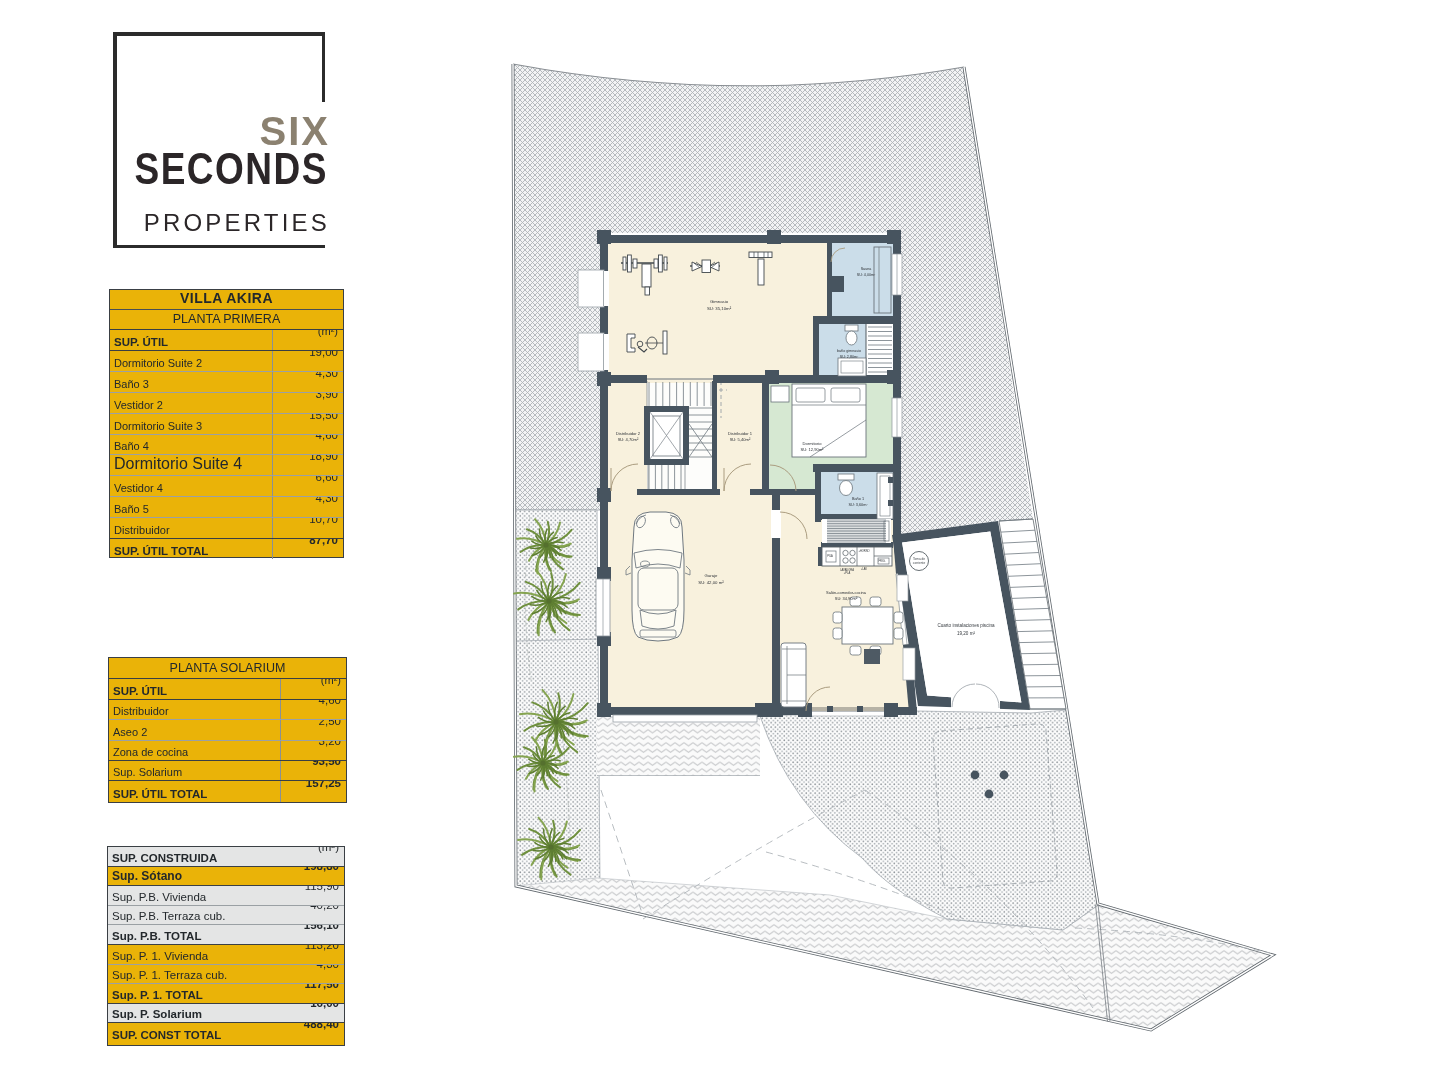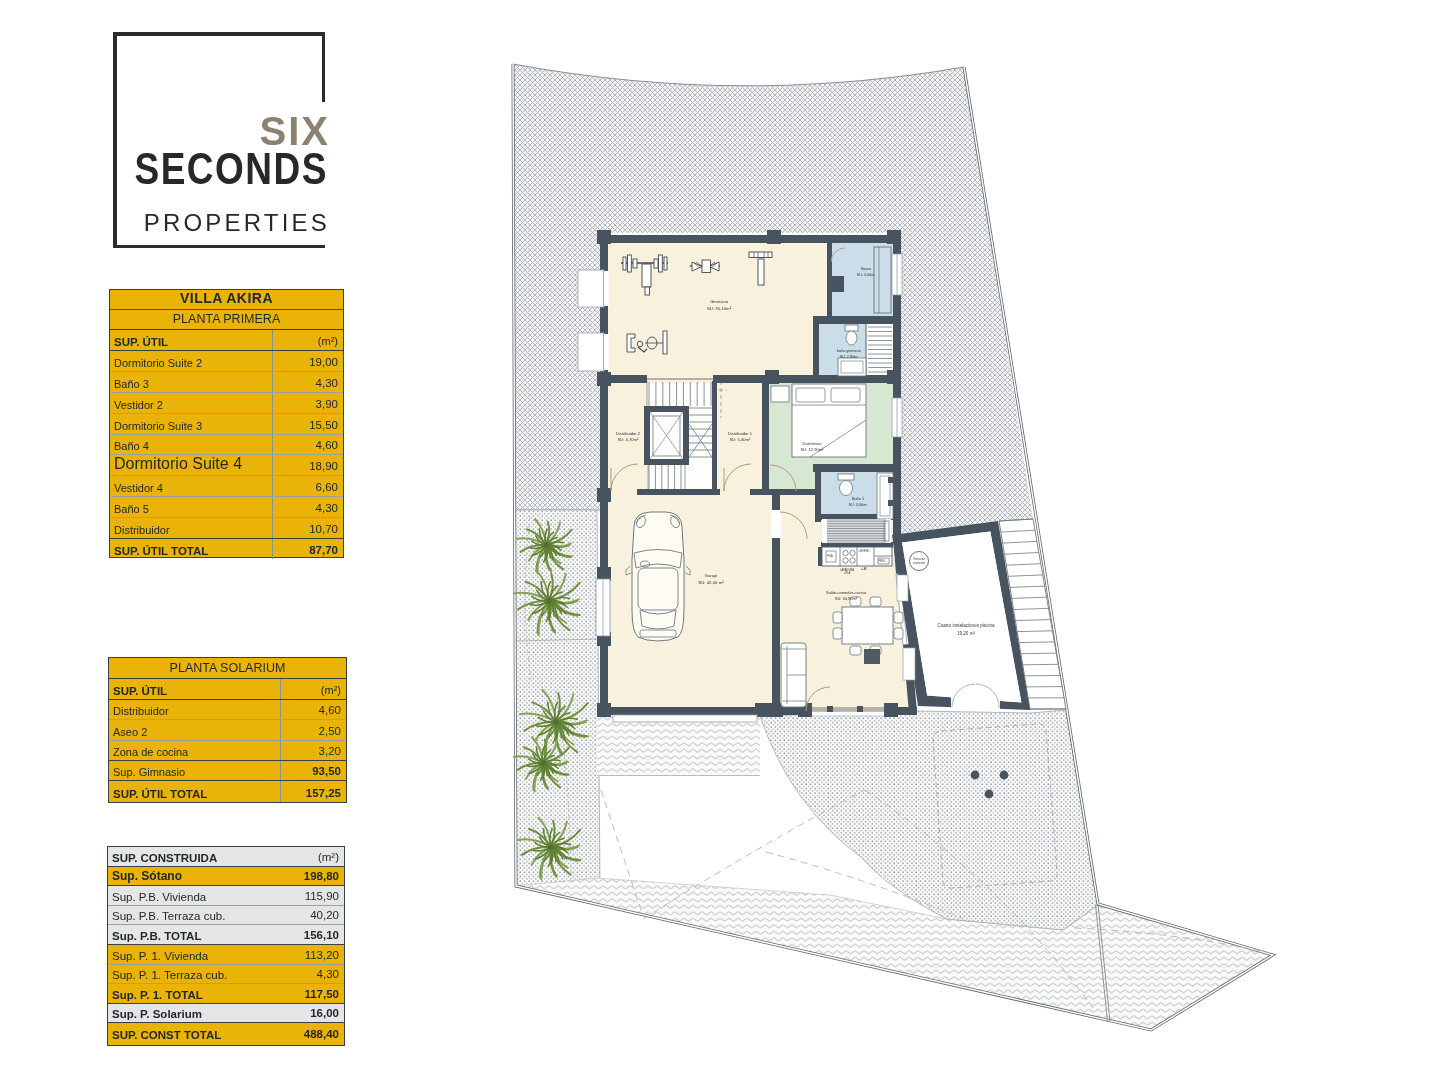--- a/index.html
+++ b/index.html
@@ -1,18 +1,18 @@
 <!DOCTYPE html>
 <html><head><meta charset="utf-8"><style>
 html,body{margin:0;padding:0;background:#ffffff;}
 #page{position:relative;width:1440px;height:1080px;overflow:hidden;font-family:"Liberation Sans",sans-serif;background:#ffffff;}
 .tbl{position:absolute;border:1.8px solid #3a3f44;box-sizing:border-box;background:#eab308;}
 .tr{position:relative;box-sizing:border-box;overflow:hidden;white-space:nowrap;}
 .tl{position:absolute;left:4px;bottom:2px;color:#23282c;}
-.tv{position:absolute;right:5px;bottom:3px;color:#23282c;}
+.tv{position:absolute;right:5px;bottom:13px;color:#23282c;}
 .ctr{position:absolute;left:0;right:0;bottom:3px;text-align:center;color:#23282c;}
 </style></head><body>
 <div id="page">
 
 <div style="position:absolute;left:113px;top:32px;width:212px;height:3.5px;background:#2b2b2b"></div>
 <div style="position:absolute;left:113px;top:32px;width:3.5px;height:216px;background:#2b2b2b"></div>
 <div style="position:absolute;left:113px;top:244.5px;width:212px;height:3.5px;background:#2b2b2b"></div>
 <div style="position:absolute;left:321.5px;top:32px;width:3.5px;height:70px;background:#2b2b2b"></div>
 
 <div style="position:absolute;right:1110px;top:111px;font-size:40px;font-weight:bold;color:#8b8170;letter-spacing:2px;line-height:1">SIX</div>
@@ -103,21 +103,21 @@
         <div class="tl" style="font-size:11px">Aseo 2</div>
         <div class="tv" style="font-size:11.5px;">2,50</div>
         <div style="position:absolute;left:171px;top:0;bottom:0;width:1px;background:#8a9094"></div>
       </div>
 <div class="tr" style="height:20.3px;border-bottom:1.6px solid #3a3f44">
         <div class="tl" style="font-size:11px">Zona de cocina</div>
         <div class="tv" style="font-size:11.5px;">3,20</div>
         <div style="position:absolute;left:171px;top:0;bottom:0;width:1px;background:#8a9094"></div>
       </div>
 <div class="tr" style="height:20.3px;border-bottom:1.8px solid #3a3f44">
-        <div class="tl" style="font-size:11px">Sup. Gimnasio</div>
+        <div class="tl" style="font-size:11px">Sup. Solarium</div>
         <div class="tv" style="font-size:11.5px;font-weight:bold">93,50</div>
         <div style="position:absolute;left:171px;top:0;bottom:0;width:1px;background:#8a9094"></div>
       </div>
 <div class="tr" style="height:20.5px">
         <div class="tl" style="font-size:11.5px;font-weight:bold">SUP. ÚTIL TOTAL</div>
         <div class="tv" style="font-size:11.5px;font-weight:bold">157,25</div>
         <div style="position:absolute;left:171px;top:0;bottom:0;width:1px;background:#8a9094"></div>
       </div>
 </div>
 

